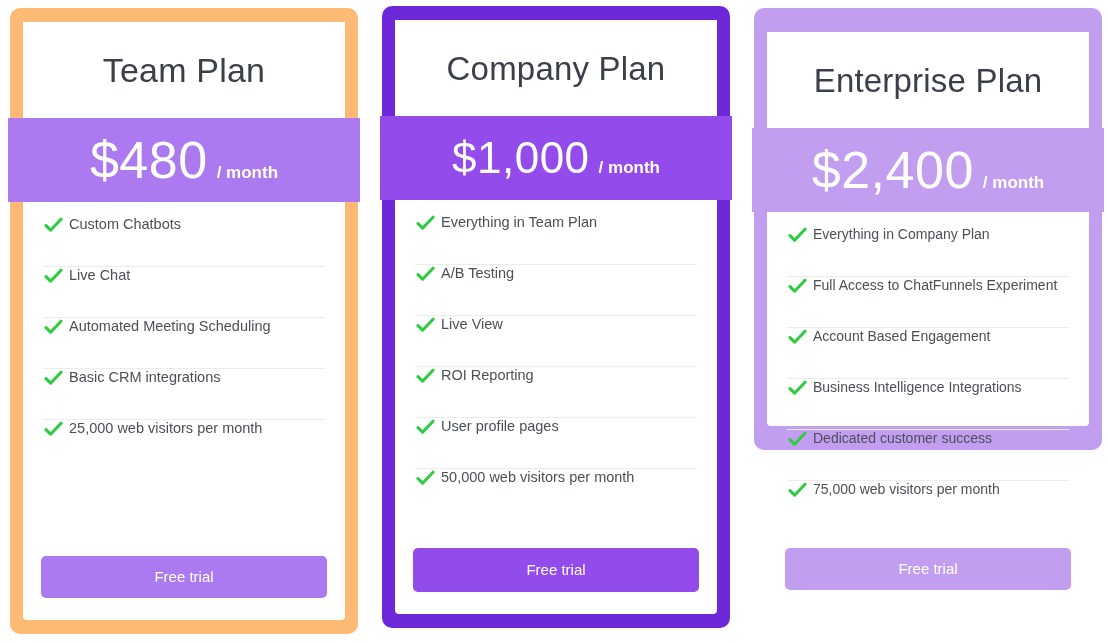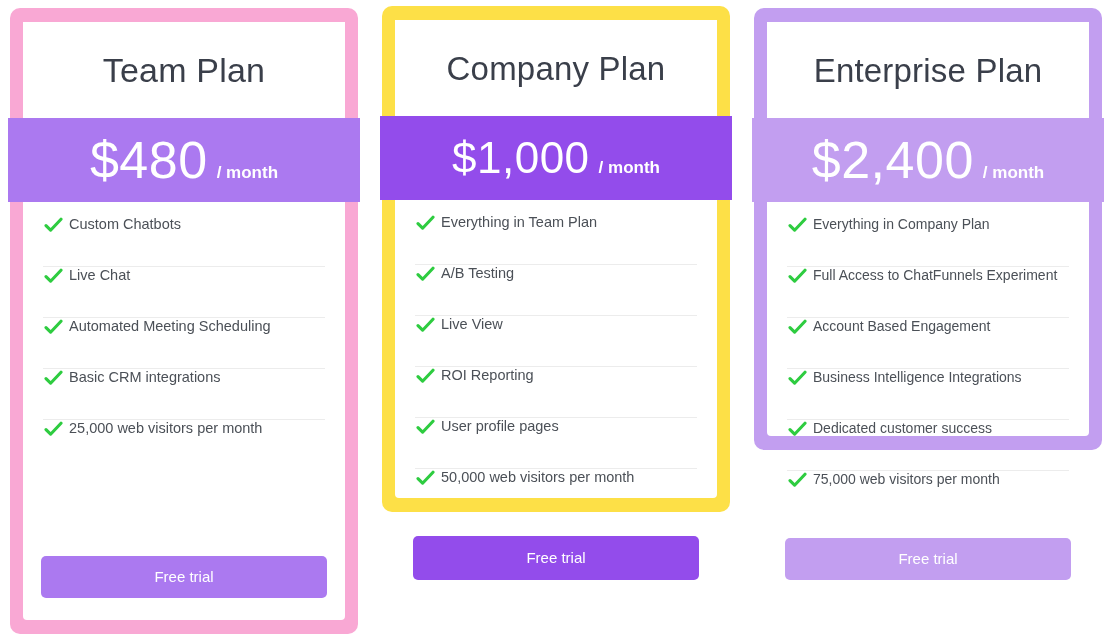--- a/index.html
+++ b/index.html
@@ -5,23 +5,23 @@
   html,body{margin:0;padding:0;}
   body{
     width:1108px;height:643px;background:#ffffff;
     font-family:"Liberation Sans",sans-serif;
     overflow:hidden;
   }
   .board{position:relative;width:1108px;height:643px;}
 
   
   .card{position:absolute;border-radius:10px;box-sizing:border-box;}
-  .card.c1{left:10px;top:8px;width:348px;height:626px;background:#f9a8d4;padding:14px 13px;}
-  .card.c2{left:382px;top:6px;width:348px;height:506px;background:#fde047;padding:14px 13px;}
-  .card.c3{left:754px;top:8px;width:348px;height:442px;background:#c29ef0;padding:14px 13px;}
+  .card.c1{left:10px;top:8px;width:348px;height:626px;background:#fdba74;padding:14px 13px;}
+  .card.c2{left:382px;top:6px;width:348px;height:622px;background:#6d28d9;padding:14px 13px;}
+  .card.c3{left:754px;top:8px;width:348px;height:442px;background:#c29ef0;padding:24px 13px;}
 
   
   .sheet{
     position:relative;width:100%;height:100%;
     background:#ffffff;border-radius:4px;box-sizing:border-box;
     display:flex;flex-direction:column;
   }
 
   
   .title-zone{

